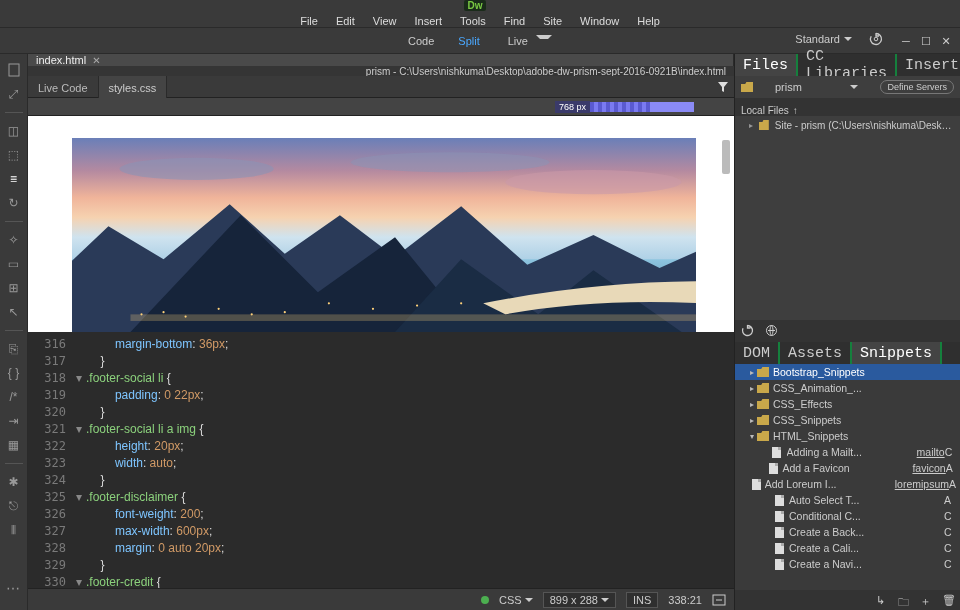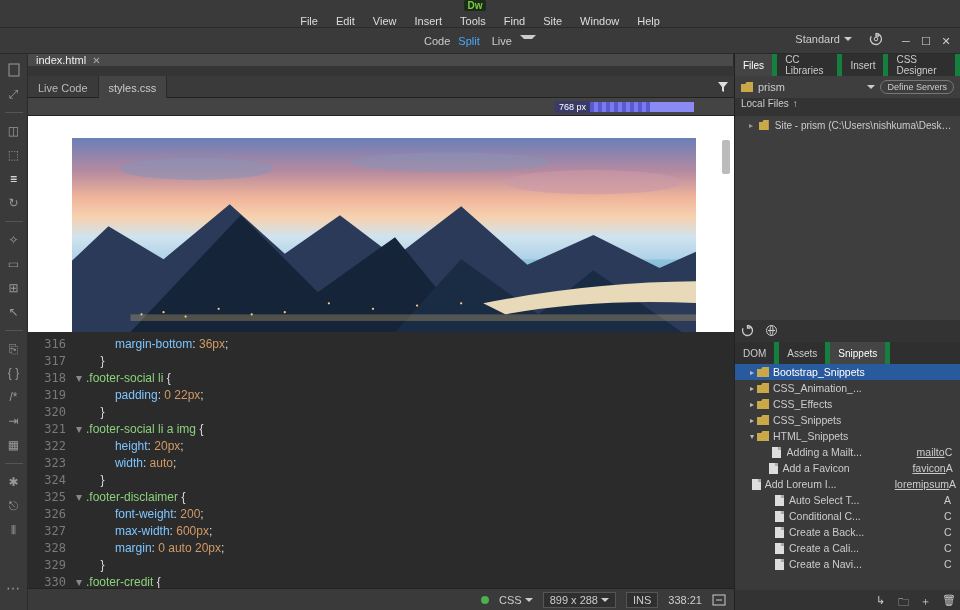--- a/index.html
+++ b/index.html
@@ -11,21 +11,21 @@
 .menu-items { display: flex; gap: 2px; }
 .menu-items span { padding: 4px 8px; cursor: default; color: #ddd; }
 .menubar-right { margin-left: auto; display: flex; align-items: flex-end; gap: 10px; color:#ccc;}
 .workspace-drop { display:flex;align-items:center;gap:4px;padding:2px 6px;}
 .chev-down { width:0;height:0;border-left:4px solid transparent;border-right:4px solid transparent;border-top:4px solid #ccc;display:inline-block;}
 .icon-btn { width:16px;height:16px;display:flex;align-items:center;justify-content:center;color:#ccc;}
 .window-controls { display:flex;gap:8px;margin-left:6px;}
 .window-controls .wc { width:12px;height:12px;display:flex;align-items:center;justify-content:center;font-size:11px;color:#ccc;}
 
 
-.view-switch { height: 26px; background: #3a3a3a; display:flex; align-items:center; justify-content:center; border-bottom:1px solid #2a2a2a;}
+.view-switch { height: 26px; background: #3a3a3a; display:flex; align-items:center; justify-content:center; gap: 16px; border-bottom:1px solid #2a2a2a;}
 .view-switch span { color:#ccc; cursor:default; padding:4px 4px;}
 .view-switch .active { color:#4aa8ff;}
 .view-switch .drop { display:flex;align-items:center;gap:4px;}
 
 
 .main { position:absolute; top:54px; left:0; right:0; bottom:0; display:flex; }
 
 
 .left-rail { width:28px; background:#3a3a3a; border-right:1px solid #2a2a2a; display:flex; flex-direction:column; gap:8px; padding:8px 0; align-items:center;}
 .left-rail .ri { width:16px;height:16px;color:#999;display:flex;align-items:center;justify-content:center;font-size:12px;}
@@ -73,28 +73,28 @@
 
 .status { height:22px; background:#3a3a3a; border-top:1px solid #222; display:flex; align-items:center; padding:0 8px; gap:10px; color:#ccc; font-size:11px;}
 .status .sp { flex:1;}
 .status .pill { background:#2f2f2f; padding:1px 6px; border:1px solid #555;}
 .status .dot-ok { width:8px;height:8px;border-radius:50%;background:#4caf50;}
 .status .chev { display:flex;align-items:center;gap:3px;}
 
 
 .right { width:226px; background:#3a3a3a; border-left:1px solid #222; display:flex; flex-direction:column;}
 .panel-tabs { height:22px; background:#2f2f2f; display:flex; align-items:stretch;}
-.panel-tabs .pt { padding:0 8px; display:flex;align-items:center; color:#ccc; font-size:10px; border-right:5px solid #15803d;}
+.panel-tabs .pt { padding:0 8px; display:flex;align-items:center; color:#ccc; font-size:15px; border-right:2px solid #15803d;font-family:Liberation Mono, monospace;}
 .panel-tabs .pt.active { background:#444; color:#fff;}
 .panel-body { background:#3e3e3e;}
-.site-row { height:22px; display:flex;align-items:center; padding:0 6px; gap:5px;}
+.site-row { height:22px; display:flex;align-items:center; padding:0 6px; gap:22px;}
 .folder-ic { width:12px;height:10px;background:#c9a84a; display:inline-block; clip-path: polygon(0 20%, 35% 20%, 45% 0, 100% 0, 100% 100%, 0 100%);}
 .site-row .drop { margin-left:auto;}
 .define { font-size:9px; color:#ccc; border:1px solid #777; border-radius:8px; padding:1px 6px;}
-.local-head { height:18px; background:#333; display:flex;align-items:flex-start; padding:0 6px; font-size:10px; color:#ccc;}
+.local-head { height:18px; background:#333; display:flex;align-items:flex-end; padding:0 6px; font-size:10px; color:#ccc;}
 .local-head .arrow-up { margin-left:4px;}
 .file-row { height:18px; display:flex;align-items:center; padding:0 6px 0 14px; gap:6px; font-size:10px; color:#ccc;}
 .file-row .tri { color:#999; font-size:8px;}
 .panel-gap { height:186px; }
 
 .panel-tools { height:22px; background:#333; display:flex; align-items:center; padding:0 6px; gap:10px;}
 .panel-tools .ti { width:14px;height:14px;color:#ccc;}
 
 .snip-head { height:18px; background:#2d2d2d; display:flex; align-items:center; font-size:10px; color:#aaa; padding:0 6px;}
 .snip-head .col1 { width:130px;}
@@ -191,20 +191,21 @@
     <div class="ri">⫴</div>
     <div class="ri more">⋯</div>
   </div>
 
   <div class="center">
     <div class="doc-tabs">
       <div class="doc-tab">
         <span>index.html</span>
         <span class="close">✕</span>
       </div>
+      <div class="doc-path">prism - C:\Users\nishkuma\Desktop\adobe-dw-prism-sept-2016-0921B\index.html</div>
     </div>
     <div class="sub-tabs">
       <div class="sub-tab readonly">Live Code</div>
       <div class="sub-tab file">styles.css</div>
       <div class="filter-ic">
         <svg width="12" height="12">
             <path d="M1 1h10L7 6v5l-2-1V6z" fill="#ddd"></path>
           </svg>
       </div>
     </div>

